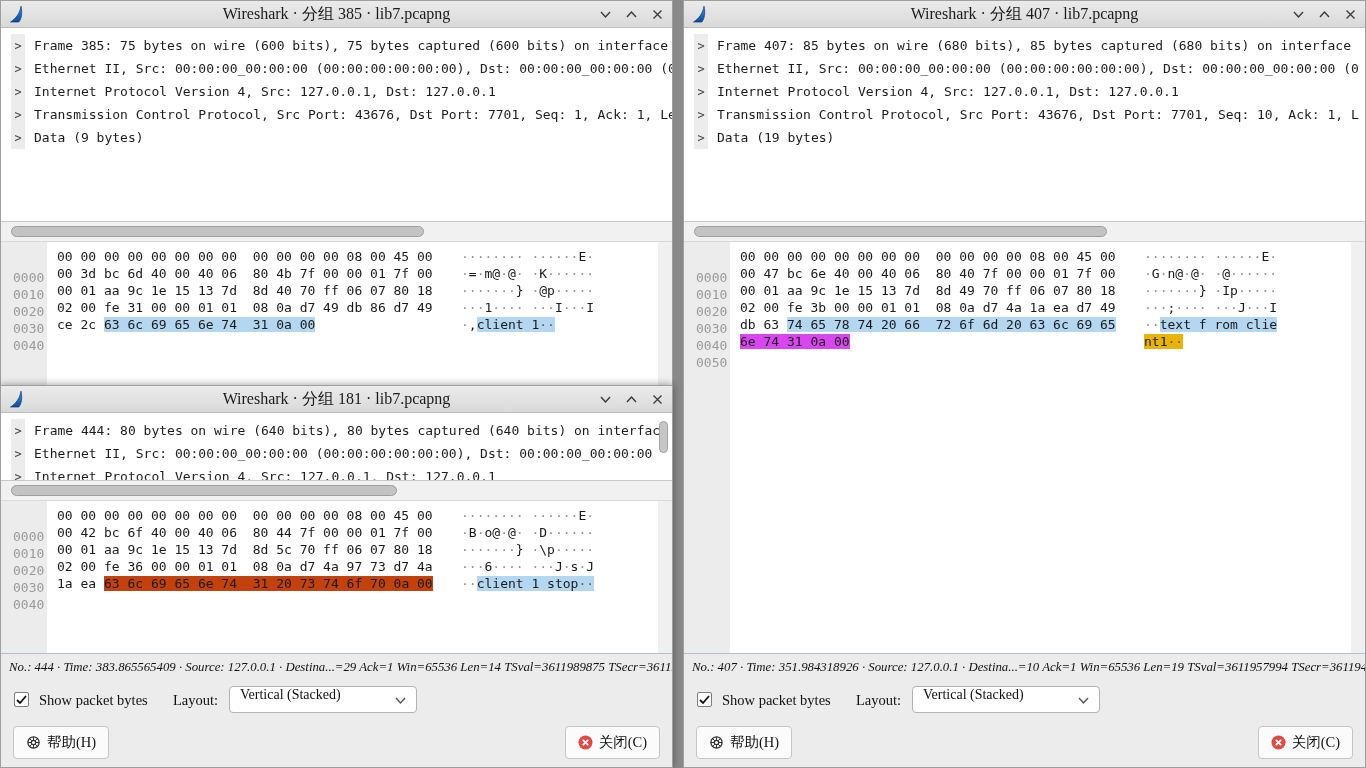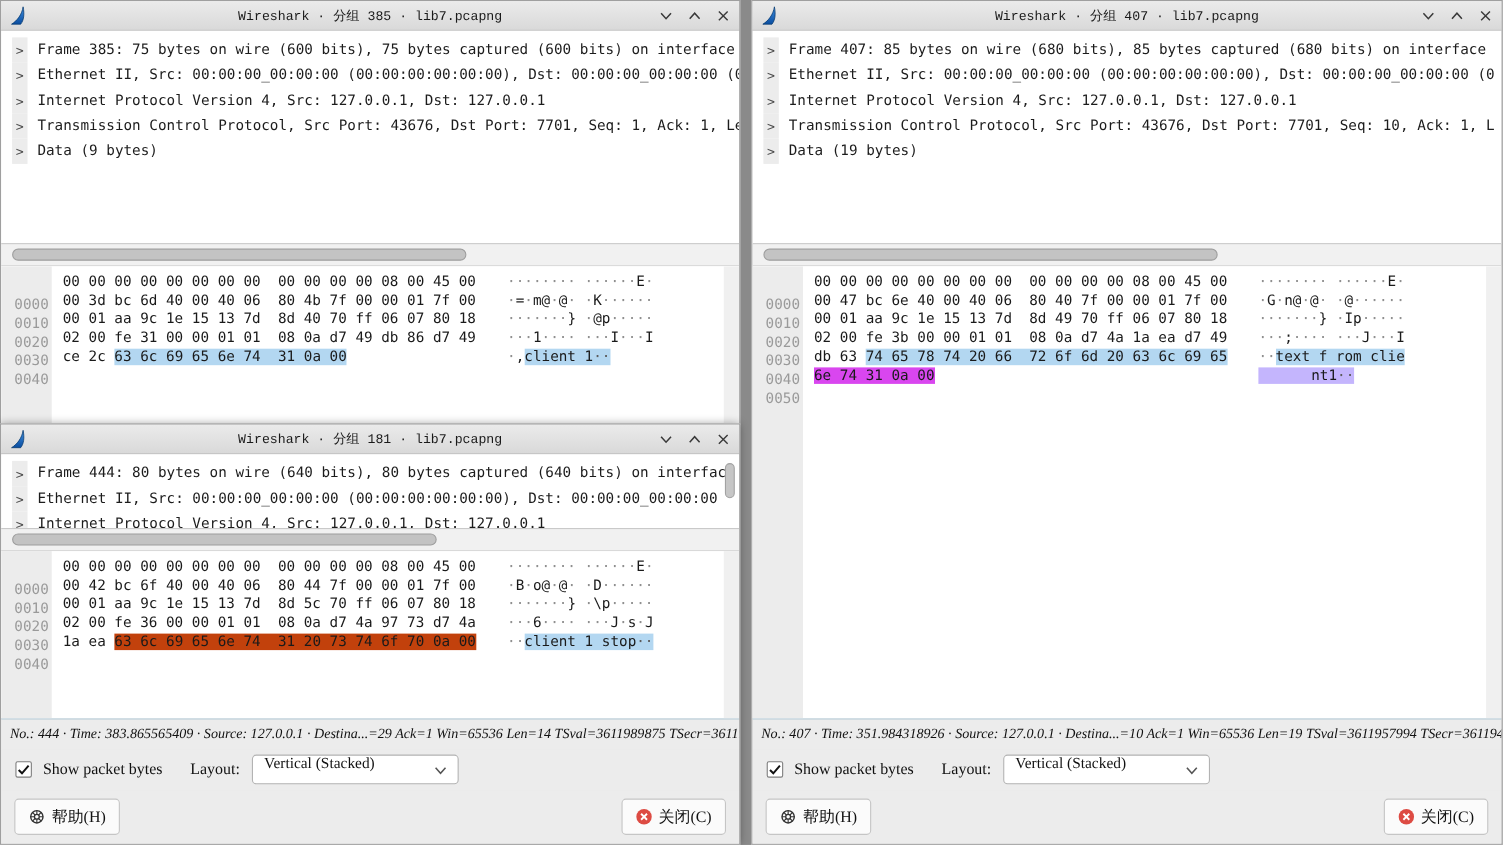--- a/index.html
+++ b/index.html
@@ -11,22 +11,22 @@
   #w385 { left:0; top:0; width:673px; height:386px; z-index:1; }
   #w407 { left:683px; top:0; width:683px; height:768px; z-index:1; }
   #w444 { left:0; top:385px; width:673px; height:383px; z-index:3;
           box-shadow:0 0 8px rgba(0,0,0,.4); }
 
   
   .titlebar { height:27px; flex:none; background:linear-gradient(#ebebeb,#d9d9d9);
               border-bottom:1px solid #bdbdbd; position:relative;
               display:flex; align-items:center; }
   .fin { position:absolute; left:7px; top:4px; width:18px; height:19px; }
-  .title { flex:1; text-align:center; font-size:12px; color:#1a1a1a;
-           white-space:nowrap; overflow:hidden;font-family:Liberation Mono, monospace; }
+  .title { flex:1; text-align:center; font-size:16px; color:#1a1a1a;
+           white-space:nowrap; overflow:hidden; }
   .winctl { position:absolute; right:8px; top:0; height:27px;
             display:flex; align-items:center; gap:13px; }
   .winctl span { width:13px; height:13px; display:inline-flex; cursor:pointer; }
 
   
   .tree-pane { flex:none; background:#ffffff; overflow:hidden; position:relative;
                padding-top:6px; border-bottom:1px solid #c9c9c9; }
   .tree-row { height:23px; display:flex; align-items:center; white-space:nowrap; }
   .twisty { flex:none; width:14px; height:23px; margin-left:10px; background:#ececec;
             color:#4a4a4a; font:12px "DejaVu Sans Mono", monospace;
@@ -247,21 +247,21 @@
         <span class="hex-ascii"><span><span class="dim">···</span><span>;</span><span class="dim">····</span><span> </span><span class="dim">···</span><span>J</span><span class="dim">···</span><span>I</span></span></span>
       </div>
       <div class="hex-row">
         <span class="hex-off">0040</span>
         <span class="hex-bytes"><span><span>db 63 </span></span><span class="hl" style="background: rgb(179, 215, 241);"><span>74 65 78 74 20 66  72 6f 6d 20 63 6c 69 65</span></span></span>
         <span class="hex-ascii"><span><span class="dim">··</span></span><span class="hl" style="background: rgb(179, 215, 241);"><span>text f rom clie</span></span></span>
       </div>
       <div class="hex-row">
         <span class="hex-off">0050</span>
         <span class="hex-bytes"><span class="hl" style="background: #d946ef;"><span>6e 74 31 0a 00</span></span></span>
-        <span class="hex-ascii"><span class="hl" style="background: #c4b5fd; padding-left: 48px;"><span>nt1</span><span class="dim">··</span></span></span>
+        <span class="hex-ascii"><span class="hl" style="background: #eab308;"><span>nt1</span><span class="dim">··</span></span></span>
       </div>
     </div>
   <div class="statusline">No.: 407 · Time: 351.984318926 · Source: 127.0.0.1 · Destina...=10 Ack=1 Win=65536 Len=19 TSval=3611957994 TSecr=3611941766</div>
   <div class="controls">
     <span class="cb">
         <svg width="13" height="13" viewBox="0 0 13 13">
           <polyline points="2,7 5,10 11,3" fill="none" stroke="#111" stroke-width="1.8"></polyline>
         </svg>
       </span>
     <span class="cb-label">Show packet bytes</span>

